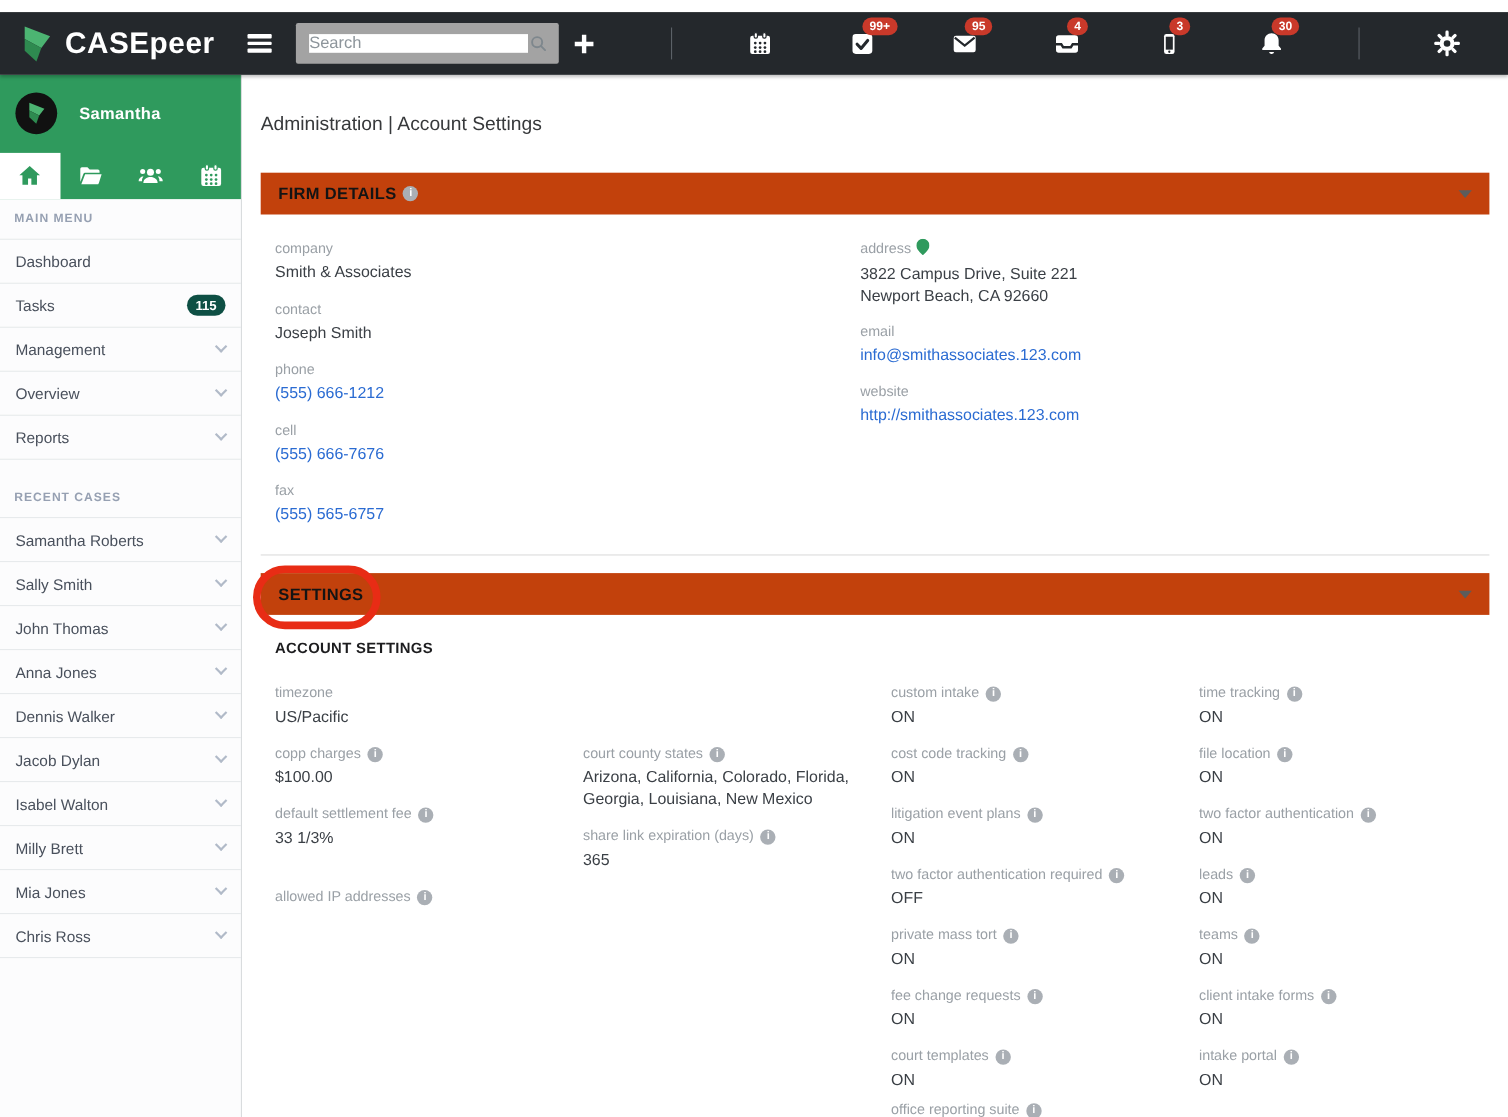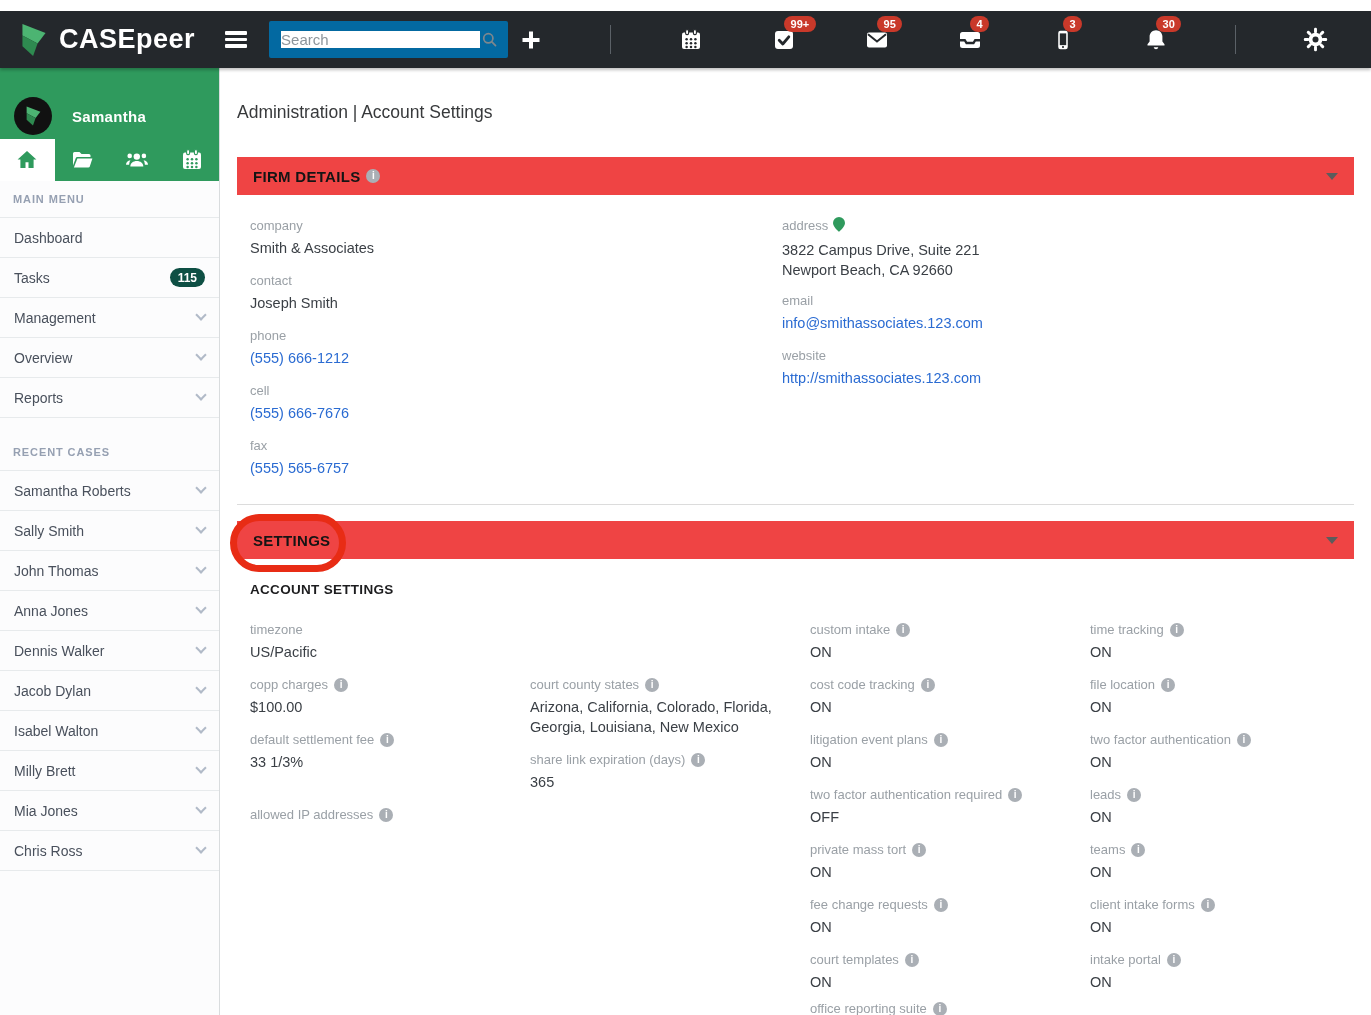--- a/index.html
+++ b/index.html
@@ -7,59 +7,59 @@
   .app { position:relative; width:1371px; height:1015px; overflow:hidden; background:#fff;margin-top:11px; }
 
   
   .hdr { position:absolute; top:0; left:0; width:100%; height:57px; background:#24282c;
          display:flex; align-items:center; padding:0 16px 0 18px; z-index:30;
          box-shadow:0 2px 3px rgba(0,0,0,.25); }
   .logo { display:flex; align-items:center; }
   .logo-text { color:#fff; font-size:27px; font-weight:bold; letter-spacing:.5px; margin-left:9px; }
   .burger { margin-left:30px; cursor:pointer; }
   .burger div { width:22px; height:3.2px; background:#fff; margin:3.4px 0; border-radius:1px; }
-  .searchbox { margin-left:22px; width:240px; height:37px; background:#0369a1; border-radius:2px;
+  .searchbox { margin-left:22px; width:240px; height:37px; background:#a3a3a3; border-radius:2px;
                display:flex; align-items:center; padding:0 9px 0 12px; }
   .searchbox input { flex:1; border:none; outline:none; font-size:15px; color:#444;
                      font-family:inherit; min-width:0; }
   .searchbox input::placeholder { color:#8d959b; }
   .hdr-right { margin-left:auto; display:flex; align-items:center;gap:48px; }
   .hicon { position:relative; width:27px; height:27px; margin:0 9px; display:flex;
            align-items:center; justify-content:center; cursor:pointer; }
   .hdr-divider { width:1px; height:29px; background:#5b6167; margin:0 9px; }
   .red-badge { position:absolute; top:-10px; left:14px; background:#c9392a; color:#fff;
                font-size:11px; font-weight:bold; padding:2.5px 6.5px; border-radius:10px;
                line-height:1; white-space:nowrap; }
 
   
   .sidebar { position:absolute; top:57px; left:0; width:220px; height:958px; background:#fcfcfd;
              border-right:1px solid #d9dcde; z-index:20; }
   .side-top { position:relative; height:113px; background:#2f9a5d; }
-  .user-row { display:flex; align-items:center; padding:29px 0 0 14px; }
+  .user-row { display:flex; align-items:center; padding:16px 0 0 14px; }
   .avatar { width:38px; height:38px; border-radius:50%; background:#111; display:flex;
             align-items:center; justify-content:center; }
   .uname { color:#fff; font-size:15px; font-weight:bold; margin-left:20px; letter-spacing:.3px; }
   .side-tabs { position:absolute; bottom:0; left:0; width:100%; height:42px; display:flex; }
   .stab { width:55px; height:42px; display:flex; align-items:center; justify-content:center; cursor:pointer; }
   .stab.active { background:#fff; }
   .side-section-label { height:37px; display:flex; align-items:center; padding:0 13px;
             font-size:11px; font-weight:bold; letter-spacing:.9px; color:#96a0b2;
             border-bottom:1px solid #e7eaec; }
   .side-item { height:40px; display:flex; align-items:center; padding:0 14px;
             border-bottom:1px solid #e7eaec; font-size:14px; color:#49505c; cursor:pointer; }
   .side-gap { height:16px; }
   .chev { width:8px; height:8px; border-right:2px solid #b1bac8; border-bottom:2px solid #b1bac8;
           transform:rotate(45deg); margin-left:auto; margin-top:-5px; }
   .count-badge { margin-left:auto; background:#0e4f44; color:#fff; font-size:12px; font-weight:bold;
           padding:3.5px 8px; border-radius:11px; line-height:1; }
 
   
   .main { position:absolute; top:57px; left:221px; width:1150px; height:958px; background:#fff; overflow:hidden; }
   .page-title { position:absolute; top:34px; left:16px; font-size:17.5px; color:#37393b; }
-  .section-bar { position:absolute; left:16px; width:1117px; height:38px; background:#ef4444;
+  .section-bar { position:absolute; left:16px; width:1117px; height:38px; background:#c2410c;
           display:flex; align-items:center; padding:12px 16px; }
   .section-bar .stitle { font-size:15px; font-weight:bold; color:#141414; letter-spacing:.3px; }
   .caret-down { margin-left:auto; width:0; height:0; border-left:6.5px solid transparent;
           border-right:6.5px solid transparent; border-top:7.5px solid #5c5c5c; cursor:pointer; }
   .info { display:inline-block; width:14px; height:14px; border-radius:50%; background:#aaafb5;
           color:#fff; font-size:10px; font-weight:bold; text-align:center; line-height:14px;
           margin-left:6px; vertical-align:1px; cursor:pointer; font-style:normal; }
   .fieldcol { position:absolute; top:149px; }
   .field { min-height:55px; }
   .field.tall { min-height:75px; }

